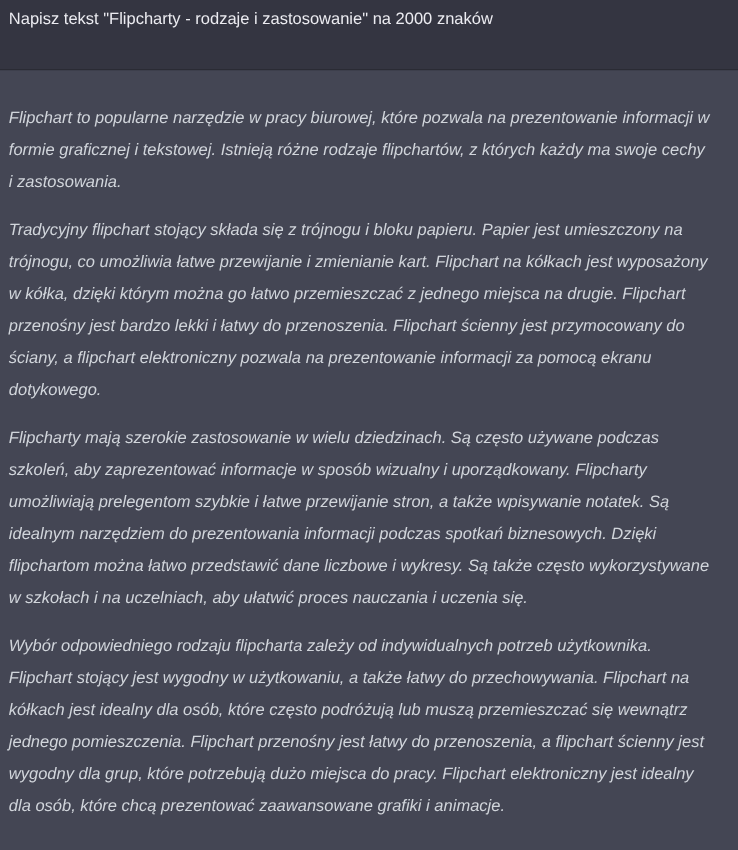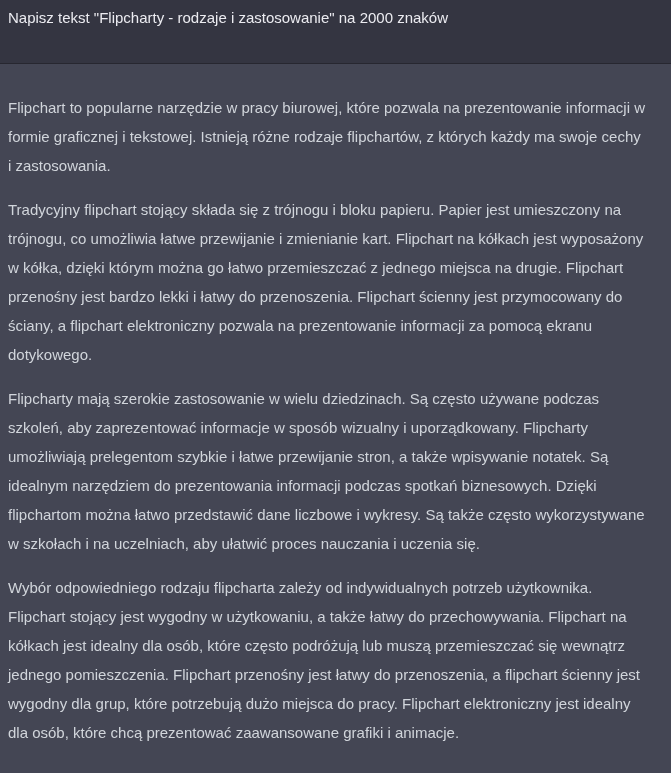--- a/index.html
+++ b/index.html
@@ -25,20 +25,21 @@
     border-bottom: 1px solid rgba(0,0,0,0.25);
   }
   .assistant-row {
     background: var(--assistant-bg, #444654);
     color: var(--assistant-text, #D1D5DB);
     flex: 1 1 auto;
     padding: 14px 24px 0 8px;
     font-size: 15px;
     line-height: 29px;
     overflow: hidden;
+    font-style: italic;
   }
   .assistant-row p {
     margin: 15px 0;
     max-width: 655px;
   }
 </style>
 </head>
 <body>
 
 <div class="screen">

